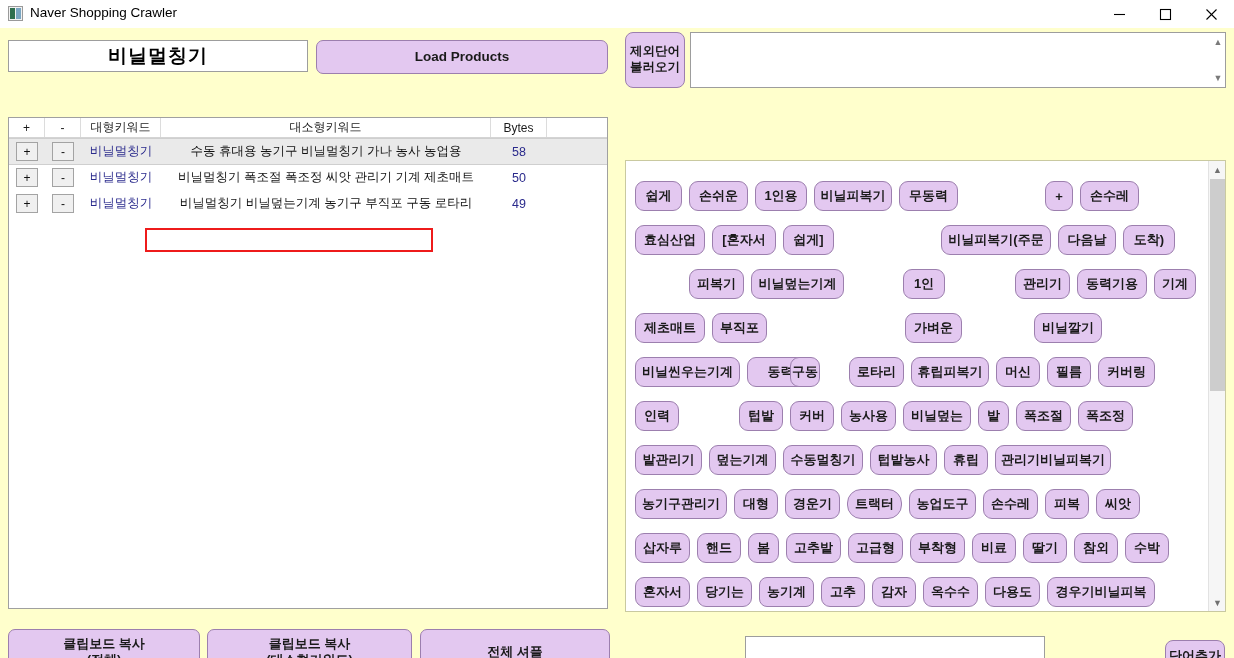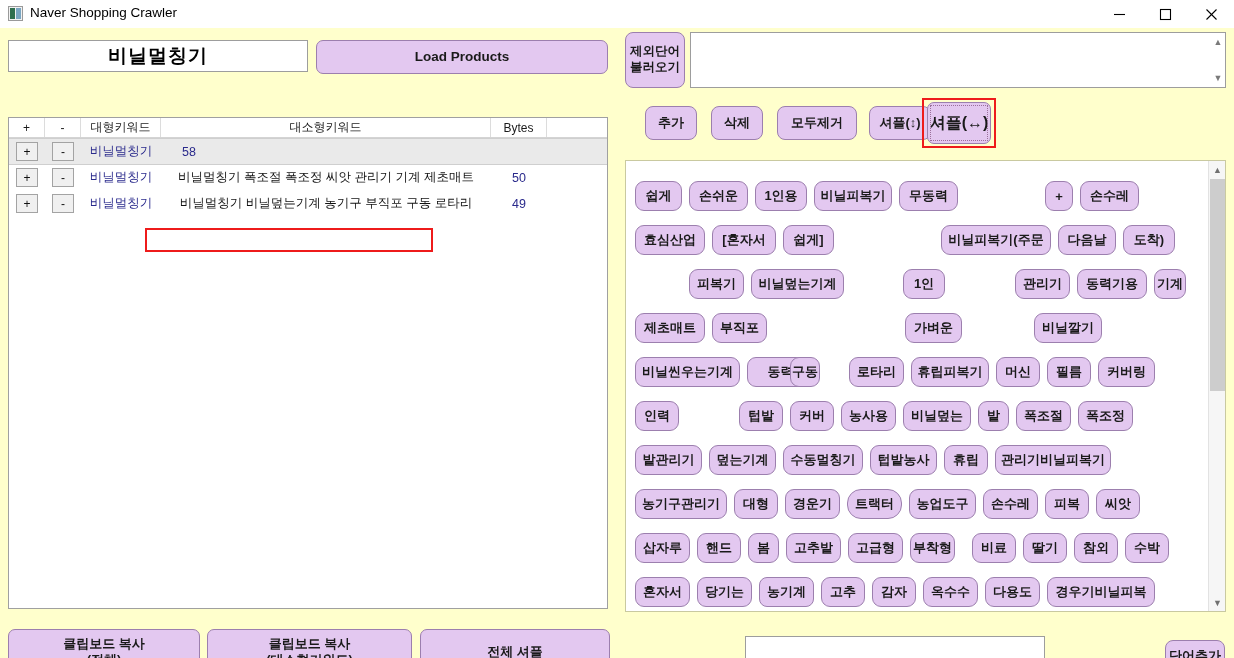--- a/index.html
+++ b/index.html
@@ -429,20 +429,21 @@
       </div>
 
       <div class="grid-row selected">
         <div class="c-plus cell-btn">
           <span class="mini-btn">+</span>
         </div>
         <div class="c-minus cell-btn">
           <span class="mini-btn">-</span>
         </div>
         <div class="c-big cell-big">비닐멀칭기</div>
+        <div class="c-small cell-small">수동 휴대용 농기구 비닐멀칭기 가나 농사 농업용</div>
         <div class="c-bytes cell-bytes">58</div>
         <div class="c-tail"></div>
       </div>
 
       <div class="grid-row">
         <div class="c-plus cell-btn">
           <span class="mini-btn">+</span>
         </div>
         <div class="c-minus cell-btn">
           <span class="mini-btn">-</span>
@@ -495,31 +496,20 @@
       </span>
     </div>
 
     <div class="excl-box" placeholder="">
       <div class="excl-sb">
         <div class="sb-arrow up">▲</div>
         <div class="sb-arrow dn">▼</div>
       </div>
     </div>
 
-    <div class="tool-row">
-      <div class="btn-purple tool-btn" id="t-add">추가</div>
-      <div class="btn-purple tool-btn" id="t-del">삭제</div>
-      <div class="btn-purple tool-btn" id="t-clear">모두제거</div>
-      <div class="btn-purple tool-btn" id="t-shufv">셔플(↕)</div>
-      <div class="btn-purple" id="t-shufh">
-        <span>셔플(↔)</span>
-        <span class="focus-dash"></span>
-      </div>
-      <div class="redframe"></div>
-    </div>
 
     <div class="tagcloud">
 
       <div class="tag" style="left:9px;top:20px;width:47px;">쉽게</div>
       <div class="tag" style="left:63px;top:20px;width:59px;">손쉬운</div>
       <div class="tag" style="left:129px;top:20px;width:52px;">1인용</div>
       <div class="tag" style="left:188px;top:20px;width:78px;">비닐피복기</div>
       <div class="tag" style="left:273px;top:20px;width:59px;">무동력</div>
       <div class="tag" style="left:419px;top:20px;width:28px;">+</div>
       <div class="tag" style="left:454px;top:20px;width:59px;">손수레</div>
@@ -529,21 +519,21 @@
       <div class="tag" style="left:157px;top:64px;width:51px;">쉽게]</div>
       <div class="tag" style="left:315px;top:64px;width:110px;">비닐피복기(주문</div>
       <div class="tag" style="left:432px;top:64px;width:58px;">다음날</div>
       <div class="tag" style="left:497px;top:64px;width:52px;">도착)</div>
 
       <div class="tag" style="left:63px;top:108px;width:55px;">피복기</div>
       <div class="tag" style="left:125px;top:108px;width:93px;">비닐덮는기계</div>
       <div class="tag" style="left:277px;top:108px;width:42px;">1인</div>
       <div class="tag" style="left:389px;top:108px;width:55px;">관리기</div>
       <div class="tag" style="left:451px;top:108px;width:70px;">동력기용</div>
-      <div class="tag" style="left:528px;top:108px;width:32px;">기계</div>
+      <div class="tag" style="left:528px;top:108px;width:42px;">기계</div>
 
       <div class="tag" style="left:9px;top:152px;width:70px;">제초매트</div>
       <div class="tag" style="left:86px;top:152px;width:55px;">부직포</div>
       <div class="tag" style="left:279px;top:152px;width:57px;">가벼운</div>
       <div class="tag" style="left:408px;top:152px;width:68px;">비닐깔기</div>
 
       <div class="tag" style="left:9px;top:196px;width:105px;">비닐씬우는기계</div>
       <div class="tag" style="left:121px;top:196px;width:67px;">동력</div>
       <div class="tag" style="left:164px;top:196px;width:30px;">구동</div>
       <div class="tag" style="left:223px;top:196px;width:55px;">로타리</div>
@@ -575,21 +565,21 @@
       <div class="tag" style="left:283px;top:328px;width:67px;">농업도구</div>
       <div class="tag" style="left:357px;top:328px;width:55px;">손수레</div>
       <div class="tag" style="left:419px;top:328px;width:44px;">피복</div>
       <div class="tag" style="left:470px;top:328px;width:44px;">씨앗</div>
 
       <div class="tag" style="left:9px;top:372px;width:55px;">삽자루</div>
       <div class="tag" style="left:71px;top:372px;width:44px;">핸드</div>
       <div class="tag" style="left:122px;top:372px;width:31px;">봄</div>
       <div class="tag" style="left:160px;top:372px;width:55px;">고추밭</div>
       <div class="tag" style="left:222px;top:372px;width:55px;">고급형</div>
-      <div class="tag" style="left:284px;top:372px;width:45px;">부착형</div>
+      <div class="tag" style="left:284px;top:372px;width:55px;">부착형</div>
       <div class="tag" style="left:346px;top:372px;width:44px;">비료</div>
       <div class="tag" style="left:397px;top:372px;width:44px;">딸기</div>
       <div class="tag" style="left:448px;top:372px;width:44px;">참외</div>
       <div class="tag" style="left:499px;top:372px;width:44px;">수박</div>
 
       <div class="tag" style="left:9px;top:416px;width:55px;">혼자서</div>
       <div class="tag" style="left:71px;top:416px;width:55px;">당기는</div>
       <div class="tag" style="left:133px;top:416px;width:55px;border-radius:8px;">농기계</div>
       <div class="tag" style="left:195px;top:416px;width:44px;">고추</div>
       <div class="tag" style="left:246px;top:416px;width:44px;">감자</div>

